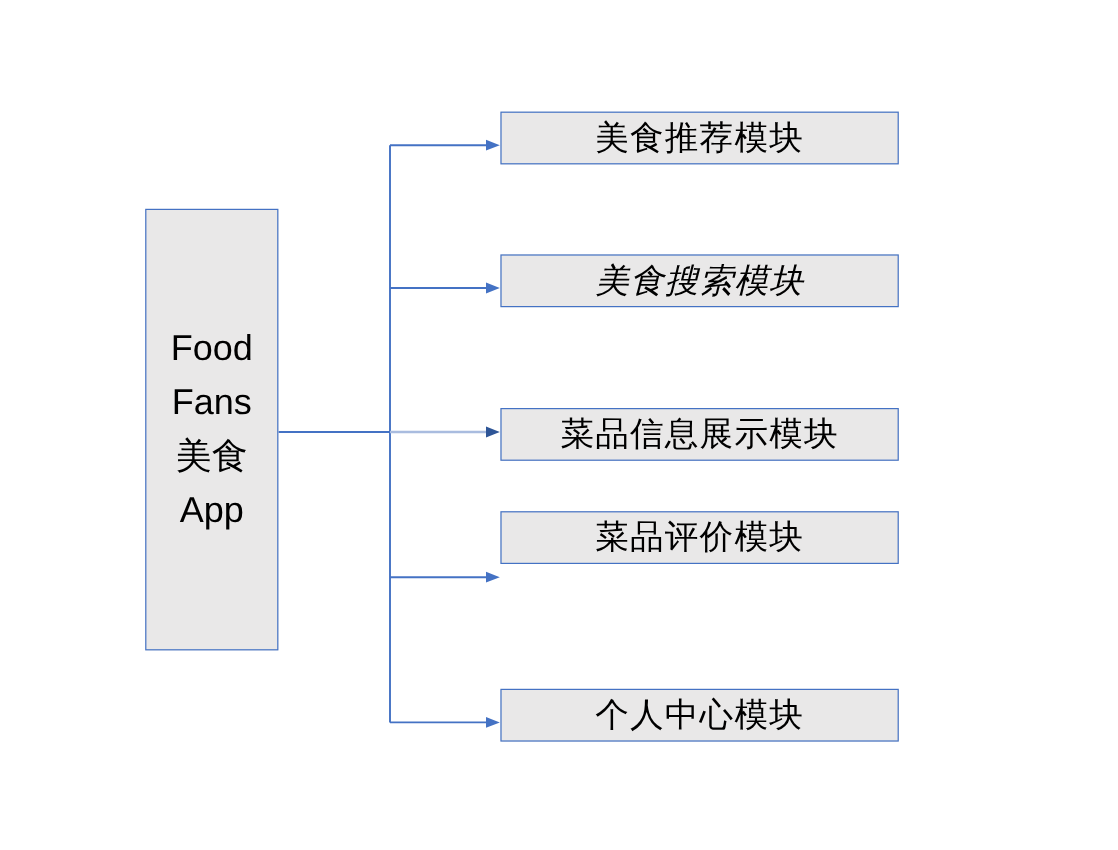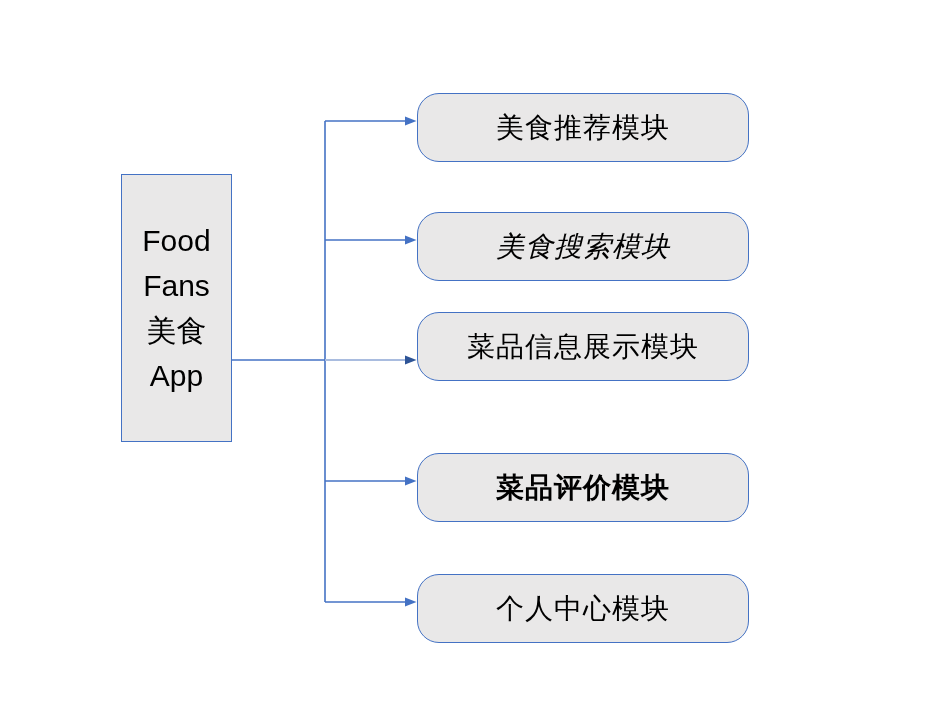--- a/index.html
+++ b/index.html
@@ -21,29 +21,29 @@
   .canvas{position:absolute;inset:0;}
   .node{
     position:absolute;
     background:var(--box-fill);
     border:1.5px solid var(--box-border);
     box-sizing:border-box;
     display:flex;align-items:center;justify-content:center;
     color:var(--text);
   }
   .root-node{
-    left:121px;top:174px;width:111px;height:268px;
+    left:121px;top:174px;width:111px;height:368px;
     font-size:30px;line-height:45px;
     text-align:center;white-space:pre-line;
   }
   .module-node{
-    left:417px;width:332px;height:69px;
-    font-size:28px;letter-spacing:1px;border-radius:22px;
+    left:417px;width:332px;height:44px;
+    font-size:28px;letter-spacing:1px;
   }
-  .m1{top:93px;}  .m2{top:212px;font-style:italic;}  .m3{top:312px;}  .m4{top:453px;font-weight:bold;}  .m5{top:574px;font-family:Liberation Mono, monospace;}
+  .m1{top:93px;}  .m2{top:212px;font-style:italic;}  .m3{top:340px;}  .m4{top:426px;}  .m5{top:574px;font-family:Liberation Mono, monospace;}
   svg.connectors{position:absolute;left:0;top:0;width:932px;height:708px;pointer-events:none;}
   .line{stroke:var(--connector);stroke-width:1.6;fill:none;}
   .line-light{stroke:var(--connector-light);stroke-width:2;fill:none;}
   .arrow{fill:var(--connector);stroke:none;}
   .arrow-dark{fill:var(--arrowhead-dark);stroke:none;}
 </style>
 </head>
 <body>
 
 <div class="canvas">

